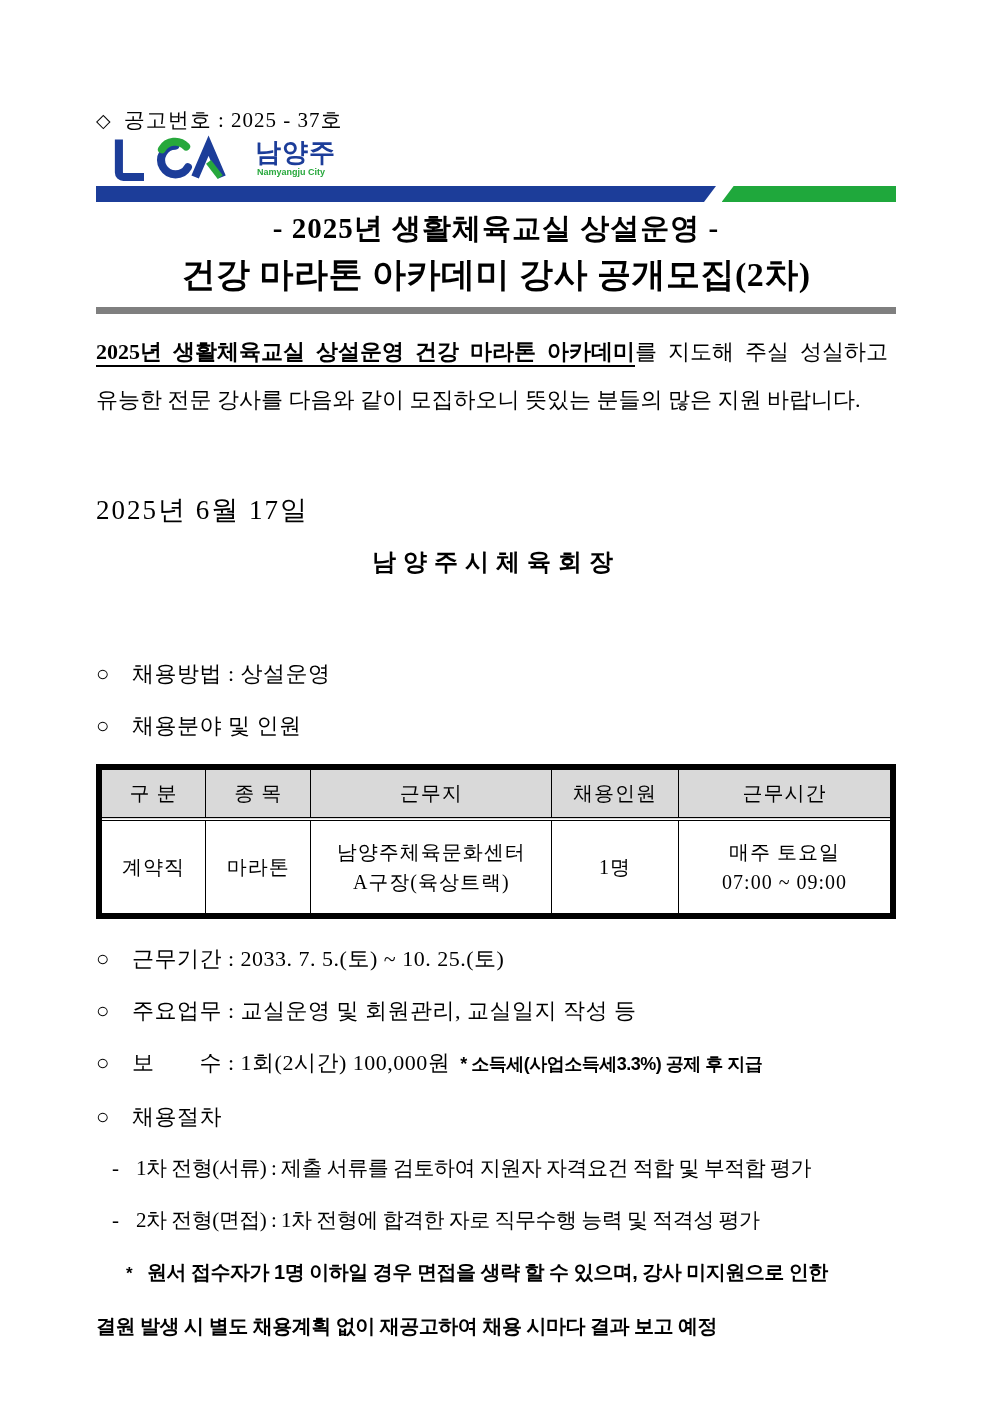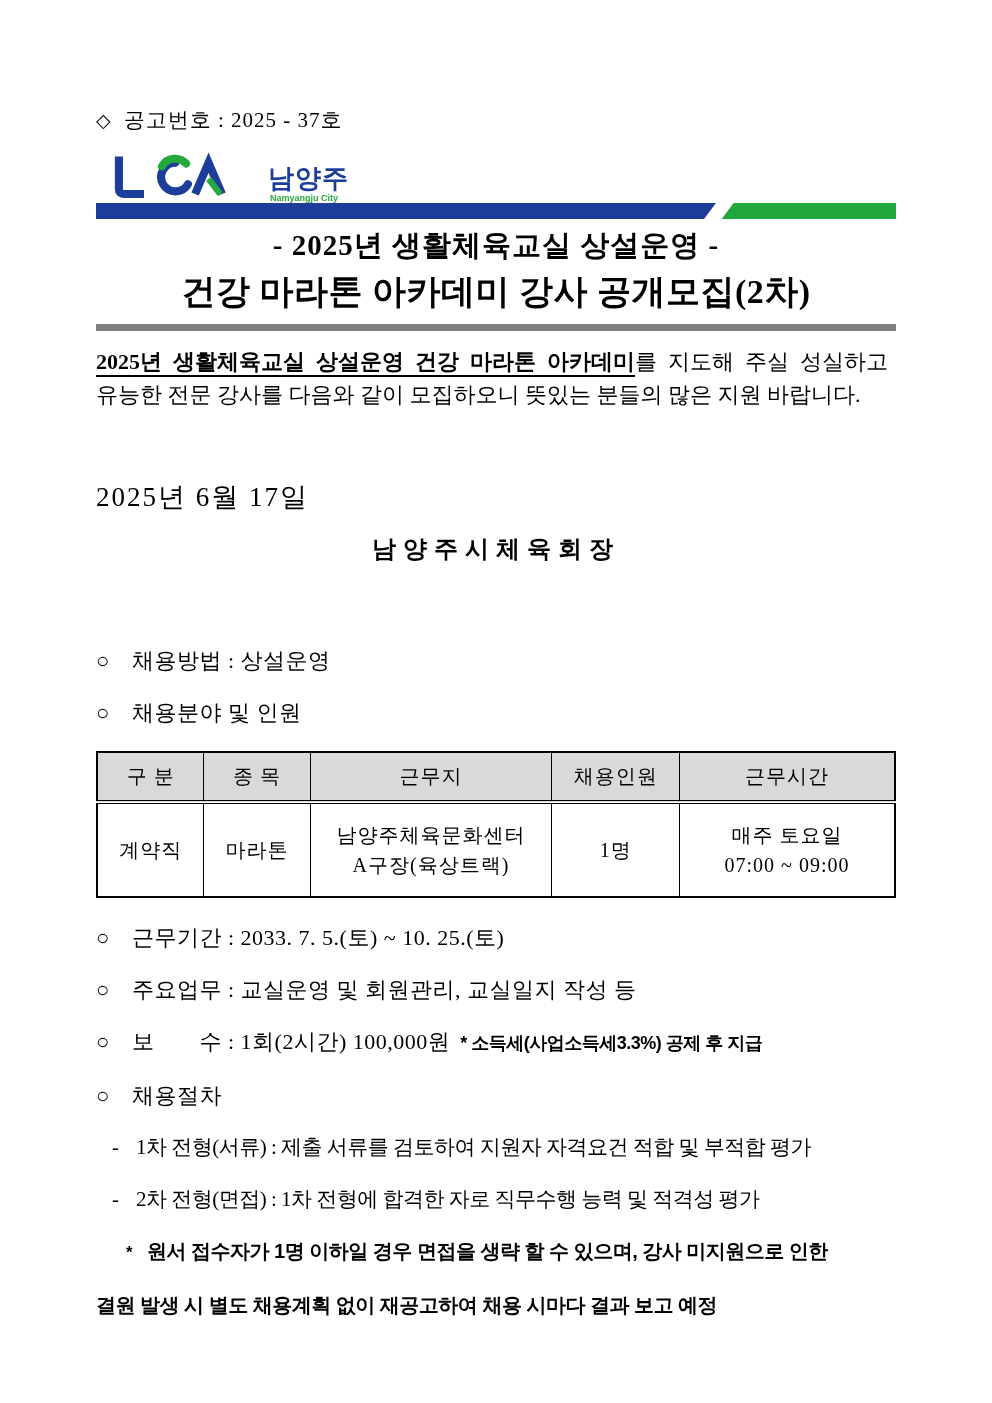--- a/index.html
+++ b/index.html
@@ -23,24 +23,23 @@
     font-size: 21px;
     letter-spacing: 1px;
     display: flex;
     align-items: center;
     gap: 12px;
     word-break: keep-all;
   }
   .notice-line .diamond { font-size: 19px; }
   
   .logo-row {
-    margin-top: 17px;
     display: flex;
-    align-items: flex-end;
-    gap: 24px;
+    align-items: flex-start;
+    gap: 11px;
     height: 52px;
   }
   .logo-text { display: flex; flex-direction: column; line-height: 1; padding-top: 5px; }
   .logo-kr {
     font-family: "Liberation Sans", sans-serif;
     font-weight: bold; font-size: 26px; color: #1c3d99;
     letter-spacing: 1px;
   }
   .logo-en {
     font-family: "Liberation Sans", sans-serif;
@@ -64,21 +63,21 @@
     text-align: center;
     padding: 7px 0 9px 0;
     border-bottom: 7px solid #7f7f7f;
   }
   .title1 { font-size: 29px; font-weight: bold; letter-spacing: 1px; }
   .title2 { font-size: 34px; font-weight: bold; margin-top: 3px; letter-spacing: 0.5px; }
   
   .intro {
     margin: 14px 8px 0 0;
     font-size: 22px;
-    line-height: 33px;
+    line-height: 48px;
     text-align: justify;
     word-break: keep-all;
   }
   .intro .em {
     font-weight: bold;
     text-decoration: underline;
     text-underline-offset: 6px;
     text-decoration-thickness: 2px;
   }
   
@@ -113,21 +112,21 @@
     table-layout: fixed;
   }
   table.recruit th, table.recruit td {
     border: 1px solid #000;
     text-align: center;
     font-size: 20px;
     font-weight: normal;
     padding: 0;
     letter-spacing: 1px;
   }
-  table.recruit { border: 2px solid #000000; }
+  table.recruit { border: 6px solid #000000; }
   table.recruit thead th {
     background: #d9d9d9;
     height: 47px;
     border-bottom: 4px double #000;
   }
   table.recruit tbody td { height: 92px; line-height: 30px; }
   td.cell-count { font-weight: bold; }
   
   .sub-items { margin-top: 1px; }
   .sub-row {

